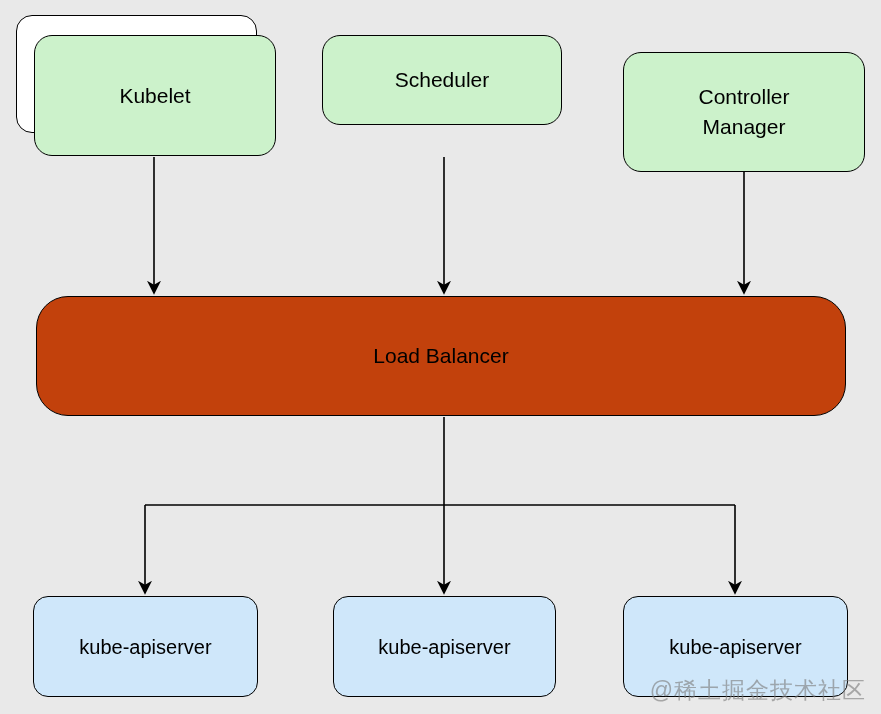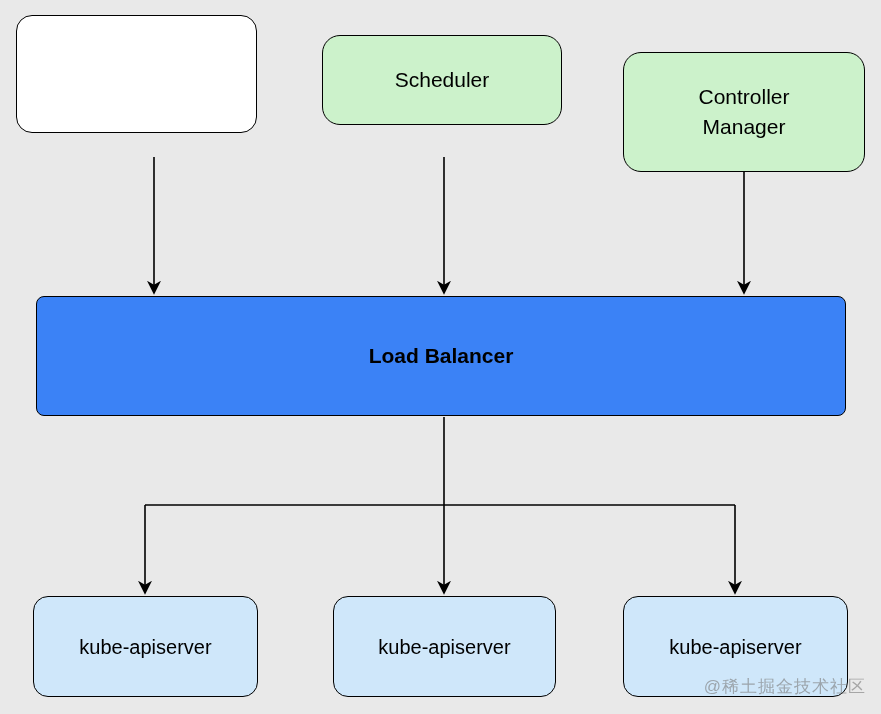--- a/index.html
+++ b/index.html
@@ -40,38 +40,37 @@
   }
   .node-green {
     background: #ccf2cb;
     border-radius: 18px;
   }
   .node-shadow {
     background: #ffffff;
     border-radius: 16px;
   }
   .node-lb {
-    background: #3b82f6;
-    border-radius: 8px;
-    font-weight: bold;
+    background: #c2410c;
+    border-radius: 32px;
   }
   .node-api {
     background: #cfe7fa;
     border-radius: 15px;
     font-size: 20px;
   }
   .wrap-narrow {
     display: inline-block;
     max-width: 140px; 
   }
   .watermark {
     position: absolute;
     top: 675px;
     right: 15px;
-    font-size: 17px;
+    font-size: 23px;
     letter-spacing: 1px;
     color: rgba(125, 125, 125, 0.62);
     white-space: nowrap;
   }
 </style>
 </head>
 <body>
 
 <div class="canvas">
 
@@ -85,20 +84,23 @@
     <path d="M444 157 L444 293" stroke="#000" stroke-width="1.6" fill="none" marker-end="url(#arrow)"></path>
     <path d="M744 157 L744 293" stroke="#000" stroke-width="1.6" fill="none" marker-end="url(#arrow)"></path>
     <path d="M145 505 L735 505" stroke="#000" stroke-width="1.6" fill="none"></path>
     <path d="M444 417 L444 593" stroke="#000" stroke-width="1.6" fill="none" marker-end="url(#arrow)"></path>
     <path d="M145 505 L145 593" stroke="#000" stroke-width="1.6" fill="none" marker-end="url(#arrow)"></path>
     <path d="M735 505 L735 593" stroke="#000" stroke-width="1.6" fill="none" marker-end="url(#arrow)"></path>
   </svg>
 
   <div class="node node-shadow" style="left:16px; top:15px; width:241px; height:118px;"></div>
 
+  <div class="node node-green" style="left:34px; top:35px; width:242px; height:121px;">
+    <span>Kubelet</span>
+  </div>
 
   <div class="node node-green" style="left:322px; top:35px; width:240px; height:90px;">
     <span>Scheduler</span>
   </div>
 
   <div class="node node-green" style="left:623px; top:36px; width:242px; height:120px;margin-top:16px;">
     <span class="wrap-narrow">Controller Manager</span>
   </div>
 
   <div class="node node-lb" style="left:36px; top:296px; width:810px; height:120px;">

